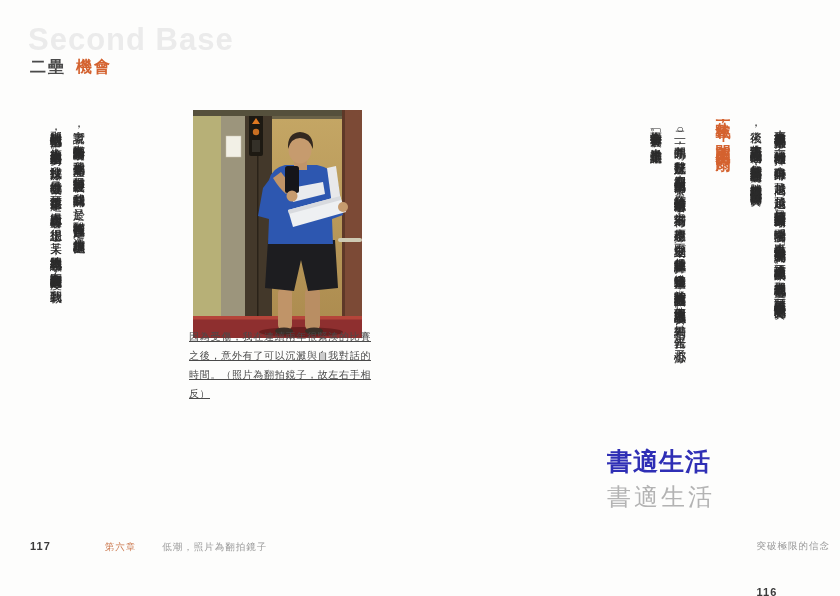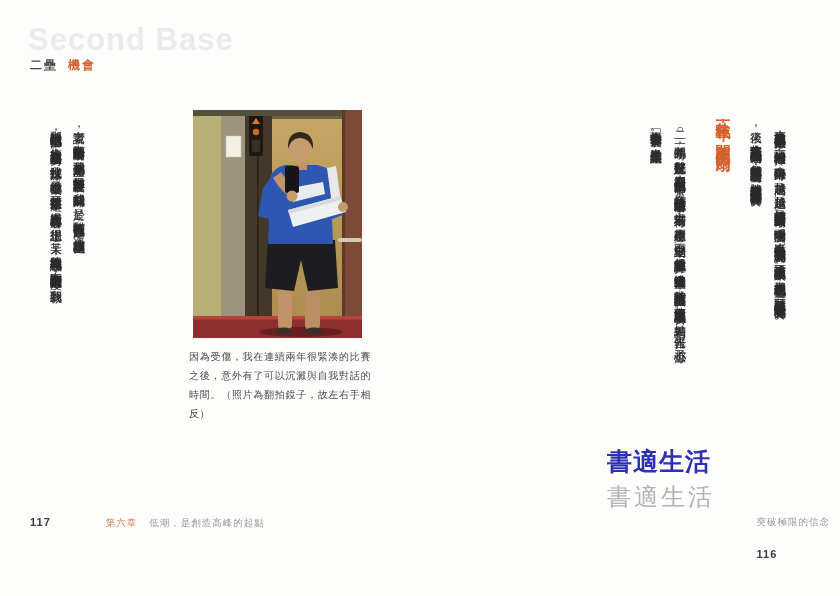--- a/index.html
+++ b/index.html
@@ -9,21 +9,21 @@
     font-family:"Liberation Sans", sans-serif;
   }
   
   .title-en{
     position:absolute;left:28px;top:22px;
     font-size:31px;font-weight:bold;letter-spacing:1px;
     color:#ebebeb;
   }
   .title-zh-row{
     position:absolute;left:30px;top:57px;
-    font-size:12px;font-weight:bold;letter-spacing:2px;color:#4a4a4a;
+    font-size:16px;font-weight:bold;letter-spacing:2px;color:#4a4a4a;
   }
   .title-zh-row .sub{color:#d4622f;margin-left:10px;}
   
   .vtext{
     position:absolute;top:110px;height:414px;
     writing-mode:vertical-rl;text-orientation:mixed;
     font-family:"Liberation Serif","DejaVu Serif",serif;
     font-size:12px;line-height:24px;letter-spacing:0.4px;
     color:#2b2b2b;
   }
@@ -36,42 +36,42 @@
     line-height:26px;letter-spacing:1.5px;
     margin:0 8px 0 18px;display:block;
   }
   
   .photo{
     position:absolute;left:193px;top:110px;width:169px;height:228px;
     margin:0;padding:0;overflow:hidden;background:#b5a264;
   }
   .photo svg{display:block;width:100%;height:100%;}
   .caption{
-    position:absolute;left:189px;top:347px;width:182px;
+    position:absolute;left:189px;top:327px;width:182px;
     font-size:10px;line-height:1.9;color:#4a4a4a;
-    text-align:justify;letter-spacing:0.5px;
+    text-align:justify;letter-spacing:0.5px;text-decoration:underline;
   }
   
   .watermark{
     position:absolute;font-family:Liberation Mono, monospace;
     font-weight:600;pointer-events:none;white-space:nowrap;
   }
   .watermark.blue{left:607px;top:445px;font-size:25px;color:#2f2fb5;letter-spacing:1px;}
   .watermark.gray{left:607px;top:481px;font-size:24px;color:#b3b3b3;letter-spacing:3px;font-weight:400;}
   
   .footer-left,.footer-right{
-    position:absolute;top:516px;font-size:9.5px;color:#999;
-    display:flex;align-items:baseline;gap:12px;
+    position:absolute;top:540px;font-size:9.5px;color:#999;
+    display:flex;align-items:baseline;gap:26px;
   }
   .footer-left{left:30px;}
   .footer-right{right:24px;flex-direction:column;}
   .pagenum{font-size:11px;font-weight:bold;color:#3a3a3a;letter-spacing:1px;}
   .chapter-label{color:#cc7a50;letter-spacing:1px;}
   .chapter-title,.running-title{color:#999;letter-spacing:1px;}
-  .footer-left .chapter-label{margin-left:43px;}
+  .footer-left .chapter-label{margin-left:28px;}
   .footer-right .pagenum{margin-left:14px;margin-top:7px;}
 </style>
 </head>
 <body>
 
 <div class="title-en">Second Base</div>
 <div class="title-zh-row">
   <span>二壘</span><span class="sub">機會</span>
 </div>
 
@@ -153,18 +153,18 @@
   <p>二○一九年開季時，我打擊狀況正好，卻在四月二十日對中信兄弟的比賽中，在第二打席時被投手楊志龍打中右手，當場痛到不行，原本還想硬撐，不願立刻退場，但黃甘霖總教練堅持，安排我迅速送醫檢查。當時我想應該沒有什麼大礙，休息一下明天或許就可以上場了。結果看到X光報告，心都涼了。</p>
   <p>報告上面寫著「掌骨骨裂」。上半季應該是報銷了。</p>
 </div>
 
 <div class="watermark blue">書適生活</div>
 <div class="watermark gray">書適生活</div>
 
 <div class="footer-left">
   <span class="pagenum">117</span>
   <span class="chapter-label">第六章</span>
-  <span class="chapter-title">低潮，是創造高峰的起點</span>
+  <span class="chapter-title">低潮，照片為翻拍鏡子</span>
 </div>
 <div class="footer-right">
   <span class="running-title">突破極限的信念</span>
   <span class="pagenum">116</span>
 </div>
 
 </body></html>

